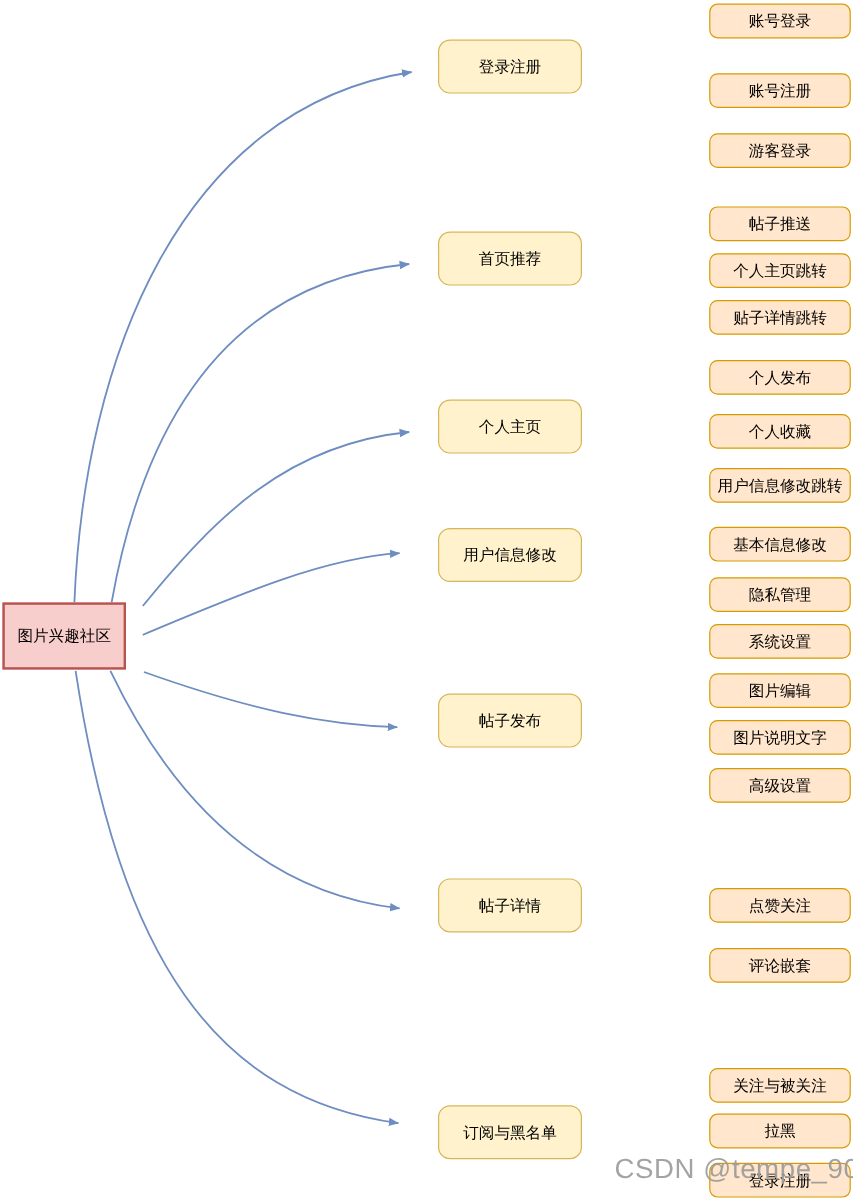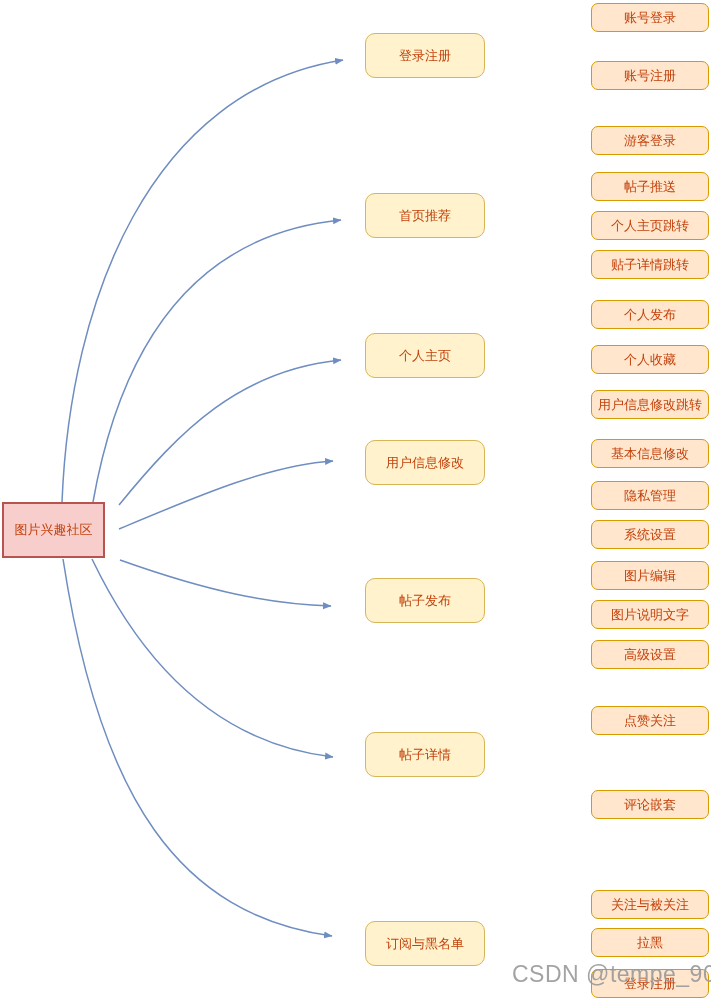--- a/index.html
+++ b/index.html
@@ -5,21 +5,21 @@
   html,body { margin:0; padding:0; background:#fff; }
   .stage {
     position:relative; width:711px; height:1001px; background:#ffffff;
     font-family:"Liberation Sans","DejaVu Sans",sans-serif; overflow:hidden;
   }
   svg.edges { position:absolute; left:0; top:0; width:711px; height:1001px; }
   svg.edges path.edge { fill:none; stroke:var(--edge-color,#6e8dc0); stroke-width:1.5; }
   .node {
     position:absolute; box-sizing:border-box;
     display:flex; align-items:center; justify-content:center; text-align:center;
-    font-size:13px; color:#c2410c; line-height:1.2; padding:0 4px;
+    font-size:13px; color:#000000; line-height:1.2; padding:0 4px;
   }
   .root {
     left:2px; top:502px; width:103px; height:56px;
     background:var(--root-fill,#f8cecc); border:2px solid var(--root-stroke,#b85450);
   }
   .branch {
     left:365px; width:120px; height:45px; border-radius:10px;
     background:var(--branch-fill,#fff2cc); border:1.5px solid var(--branch-stroke,#d6b656);
   }
   .leaf {
@@ -57,39 +57,39 @@
   <div class="node branch" style="top:33px">登录注册</div>
   <div class="node branch" style="top:193px">首页推荐</div>
   <div class="node branch" style="top:333px">个人主页</div>
   <div class="node branch" style="top:440px">用户信息修改</div>
   <div class="node branch" style="top:578px">帖子发布</div>
   <div class="node branch" style="top:732px">帖子详情</div>
   <div class="node branch" style="top:921px">订阅与黑名单</div>
 
   <div class="node leaf" style="top:3px">账号登录</div>
   <div class="node leaf" style="top:61px">账号注册</div>
-  <div class="node leaf" style="top:126px">游客登录</div>
+  <div class="node leaf" style="top:111px">游客登录</div>
 
   <div class="node leaf" style="top:172px">帖子推送</div>
   <div class="node leaf" style="top:211px">个人主页跳转</div>
   <div class="node leaf" style="top:250px">贴子详情跳转</div>
 
   <div class="node leaf" style="top:300px">个人发布</div>
   <div class="node leaf" style="top:345px">个人收藏</div>
   <div class="node leaf" style="top:390px">用户信息修改跳转</div>
 
   <div class="node leaf" style="top:439px">基本信息修改</div>
   <div class="node leaf" style="top:481px">隐私管理</div>
   <div class="node leaf" style="top:520px">系统设置</div>
 
   <div class="node leaf" style="top:561px">图片编辑</div>
   <div class="node leaf" style="top:600px">图片说明文字</div>
   <div class="node leaf" style="top:640px">高级设置</div>
 
-  <div class="node leaf" style="top:706px">点赞关注</div>
+  <div class="node leaf" style="top:740px">点赞关注</div>
   <div class="node leaf" style="top:790px">评论嵌套</div>
 
   <div class="node leaf" style="top:890px">关注与被关注</div>
   <div class="node leaf" style="top:928px">拉黑</div>
   <div class="node leaf" style="top:969px">登录注册</div>
 
   <div class="watermark">CSDN @tempe_900</div>
 
 </div>
 

